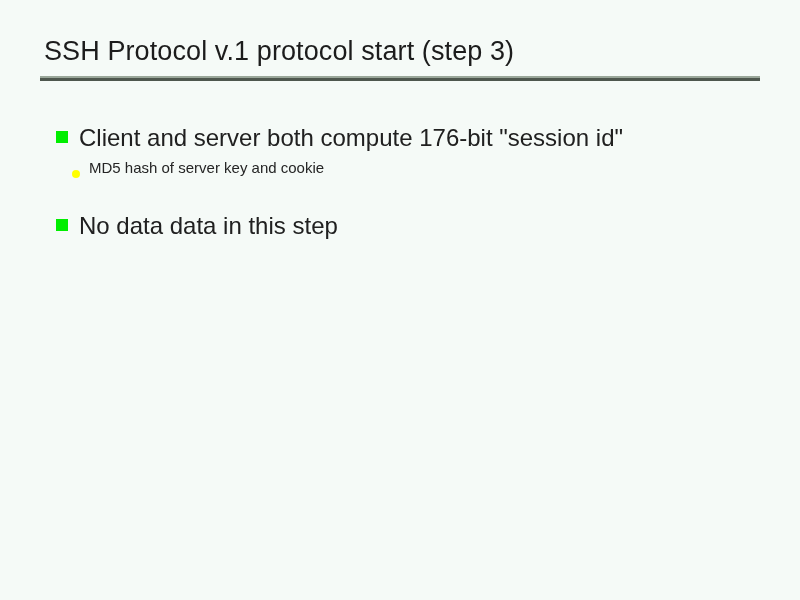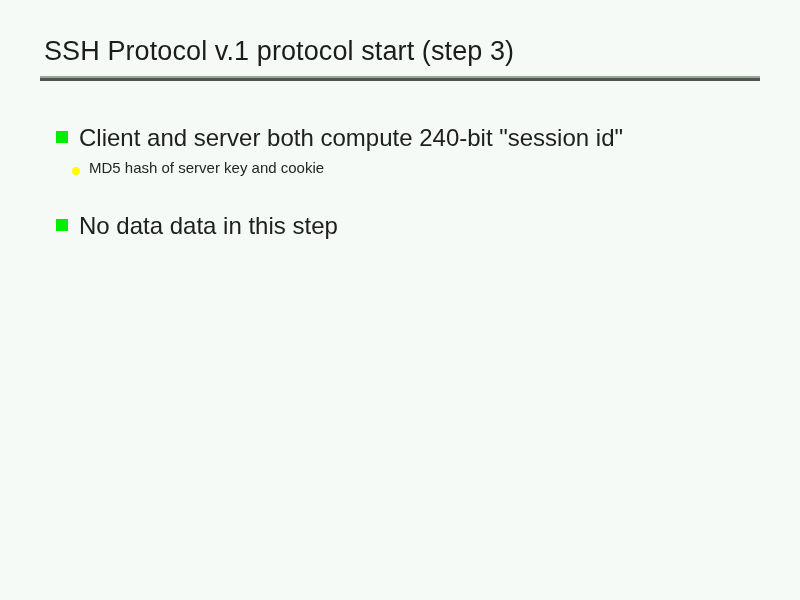--- a/index.html
+++ b/index.html
@@ -87,21 +87,21 @@
     white-space: nowrap;
   }
 
   .sub-list {
     margin: 4px 0 0 0;
     padding: 0;
   }
 
   .bullet-l2 {
     display: flex;
-    align-items: center;
+    align-items: flex-end;
     margin-left: 16px;
   }
 
   .marker-dot {
     flex: 0 0 auto;
     width: 8px;
     height: 8px;
     border-radius: 50%;
     background: #ffff00;
     margin-top: 7px;
@@ -129,21 +129,21 @@
   <div class="title-block">
     <h1 class="slide-title">SSH Protocol v.1 protocol start (step 3)</h1>
   </div>
 
   <div class="title-rule"></div>
 
   <div class="body-block">
 
     <div class="bullet-l1">
       <span class="marker-square"></span>
-      <span class="bullet-l1-text">Client and server both compute 240-bit "session id"</span>
+      <span class="bullet-l1-text">Client and server both compute 176-bit "session id"</span>
     </div>
 
     <div class="sub-list">
       <div class="bullet-l2">
         <span class="marker-dot"></span>
         <span class="bullet-l2-text">MD5 hash of server key and cookie</span>
       </div>
     </div>
 
     <div class="bullet-gap"></div>

